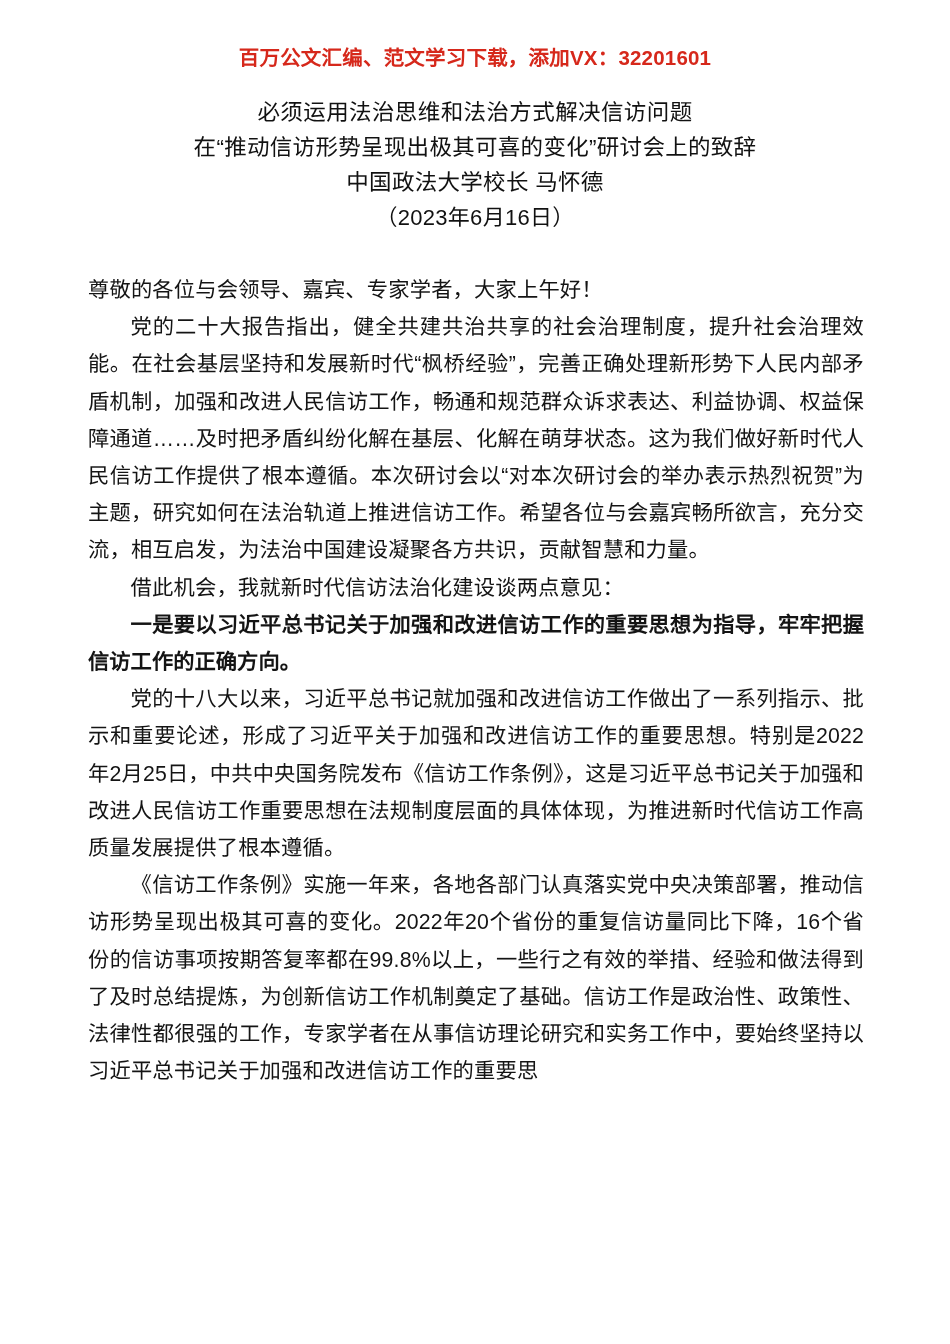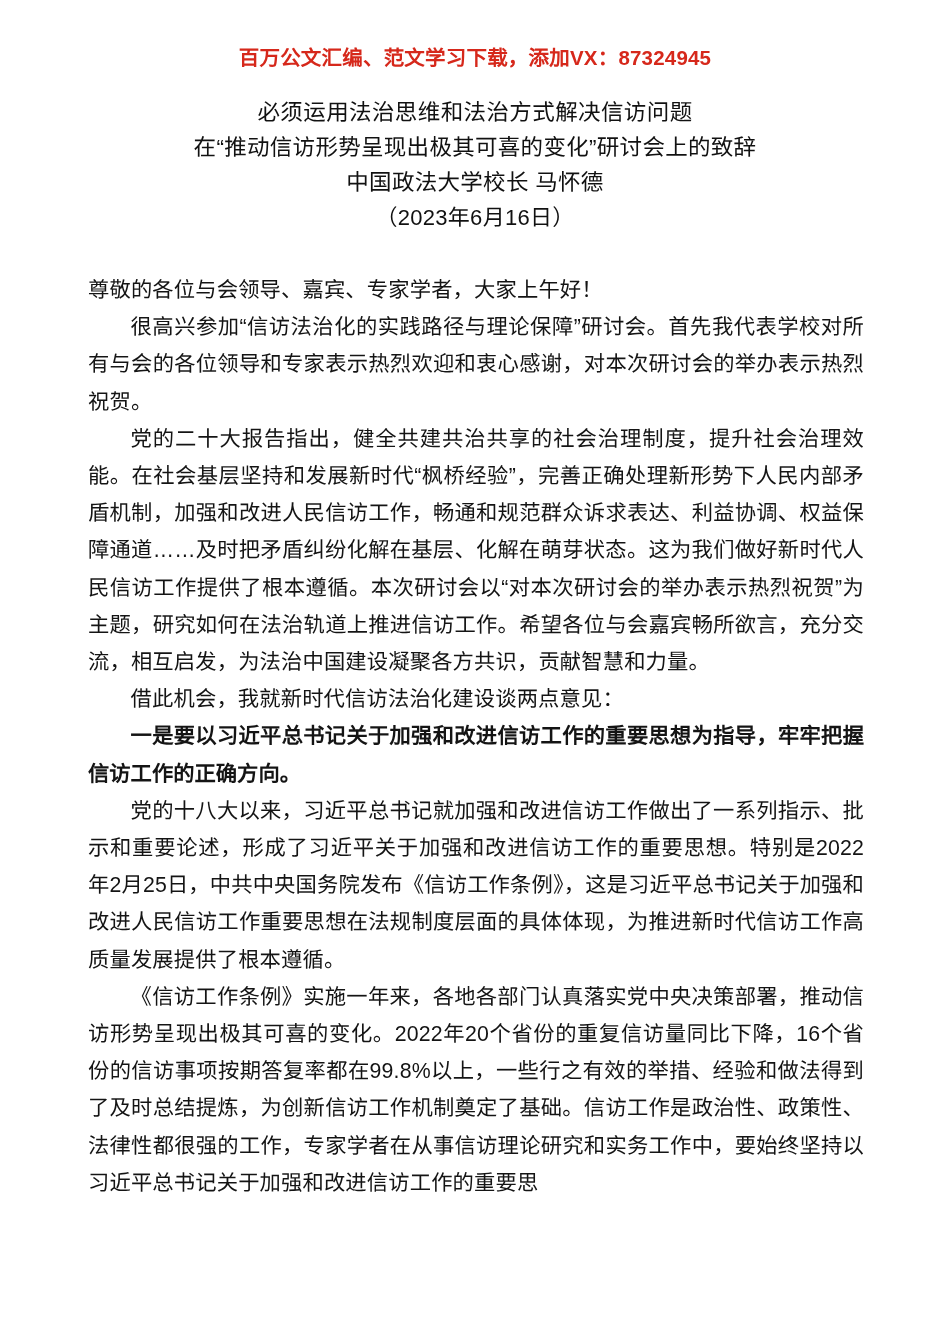--- a/index.html
+++ b/index.html
@@ -117,32 +117,31 @@
   }
   .footer-page {
     font-family: "Liberation Serif", "DejaVu Serif", serif;
   }
 </style>
 </head>
 <body>
 
 <div class="page">
 
-  <div class="promo-header" style="color: rgb(214, 40, 27);">百万公文汇编、范文学习下载，添加VX：87324945</div>
+  <div class="promo-header" style="color: rgb(214, 40, 27);">百万公文汇编、范文学习下载，添加VX：32201601</div>
 
   <div class="title-block">
     <div class="title-line main-title">必须运用法治思维和法治方式解决信访问题</div>
     <div class="title-line">在“推动信访形势呈现出极其可喜的变化”研讨会上的致辞</div>
     <div class="title-line">中国政法大学校长  马怀德</div>
     <div class="title-line date-line">（2023年6月16日）</div>
   </div>
 
   <div class="body-text">
     <p class="para">尊敬的各位与会领导、嘉宾、专家学者，大家上午好！</p>
-    <p class="para indent">很高兴参加“信访法治化的实践路径与理论保障”研讨会。首先我代表学校对所有与会的各位领导和专家表示热烈欢迎和衷心感谢，对本次研讨会的举办表示热烈祝贺。</p>
     <p class="para indent">党的二十大报告指出，健全共建共治共享的社会治理制度，提升社会治理效能。在社会基层坚持和发展新时代“枫桥经验”，完善正确处理新形势下人民内部矛盾机制，加强和改进人民信访工作，畅通和规范群众诉求表达、利益协调、权益保障通道……及时把矛盾纠纷化解在基层、化解在萌芽状态。这为我们做好新时代人民信访工作提供了根本遵循。本次研讨会以“对本次研讨会的举办表示热烈祝贺”为主题，研究如何在法治轨道上推进信访工作。希望各位与会嘉宾畅所欲言，充分交流，相互启发，为法治中国建设凝聚各方共识，贡献智慧和力量。</p>
     <p class="para indent">借此机会，我就新时代信访法治化建设谈两点意见：</p>
     <p class="para indent bold">一是要以习近平总书记关于加强和改进信访工作的重要思想为指导，牢牢把握信访工作的正确方向。</p>
     <p class="para indent">党的十八大以来，习近平总书记就加强和改进信访工作做出了一系列指示、批示和重要论述，形成了习近平关于加强和改进信访工作的重要思想。特别是2022年2月25日，中共中央国务院发布《信访工作条例》，这是习近平总书记关于加强和改进人民信访工作重要思想在法规制度层面的具体体现，为推进新时代信访工作高质量发展提供了根本遵循。</p>
     <p class="para indent">《信访工作条例》实施一年来，各地各部门认真落实党中央决策部署，推动信访形势呈现出极其可喜的变化。2022年20个省份的重复信访量同比下降，16个省份的信访事项按期答复率都在99.8%以上，一些行之有效的举措、经验和做法得到了及时总结提炼，为创新信访工作机制奠定了基础。信访工作是政治性、政策性、法律性都很强的工作，专家学者在从事信访理论研究和实务工作中，要始终坚持以习近平总书记关于加强和改进信访工作的重要思</p>
   </div>
 
   <div class="footer">
     <span class="footer-inner">
       <span class="footer-star">★</span><span class="footer-brand">文名公众号</span><span class="footer-dash">—</span><span class="footer-page">1</span><span class="footer-dash">—</span>

